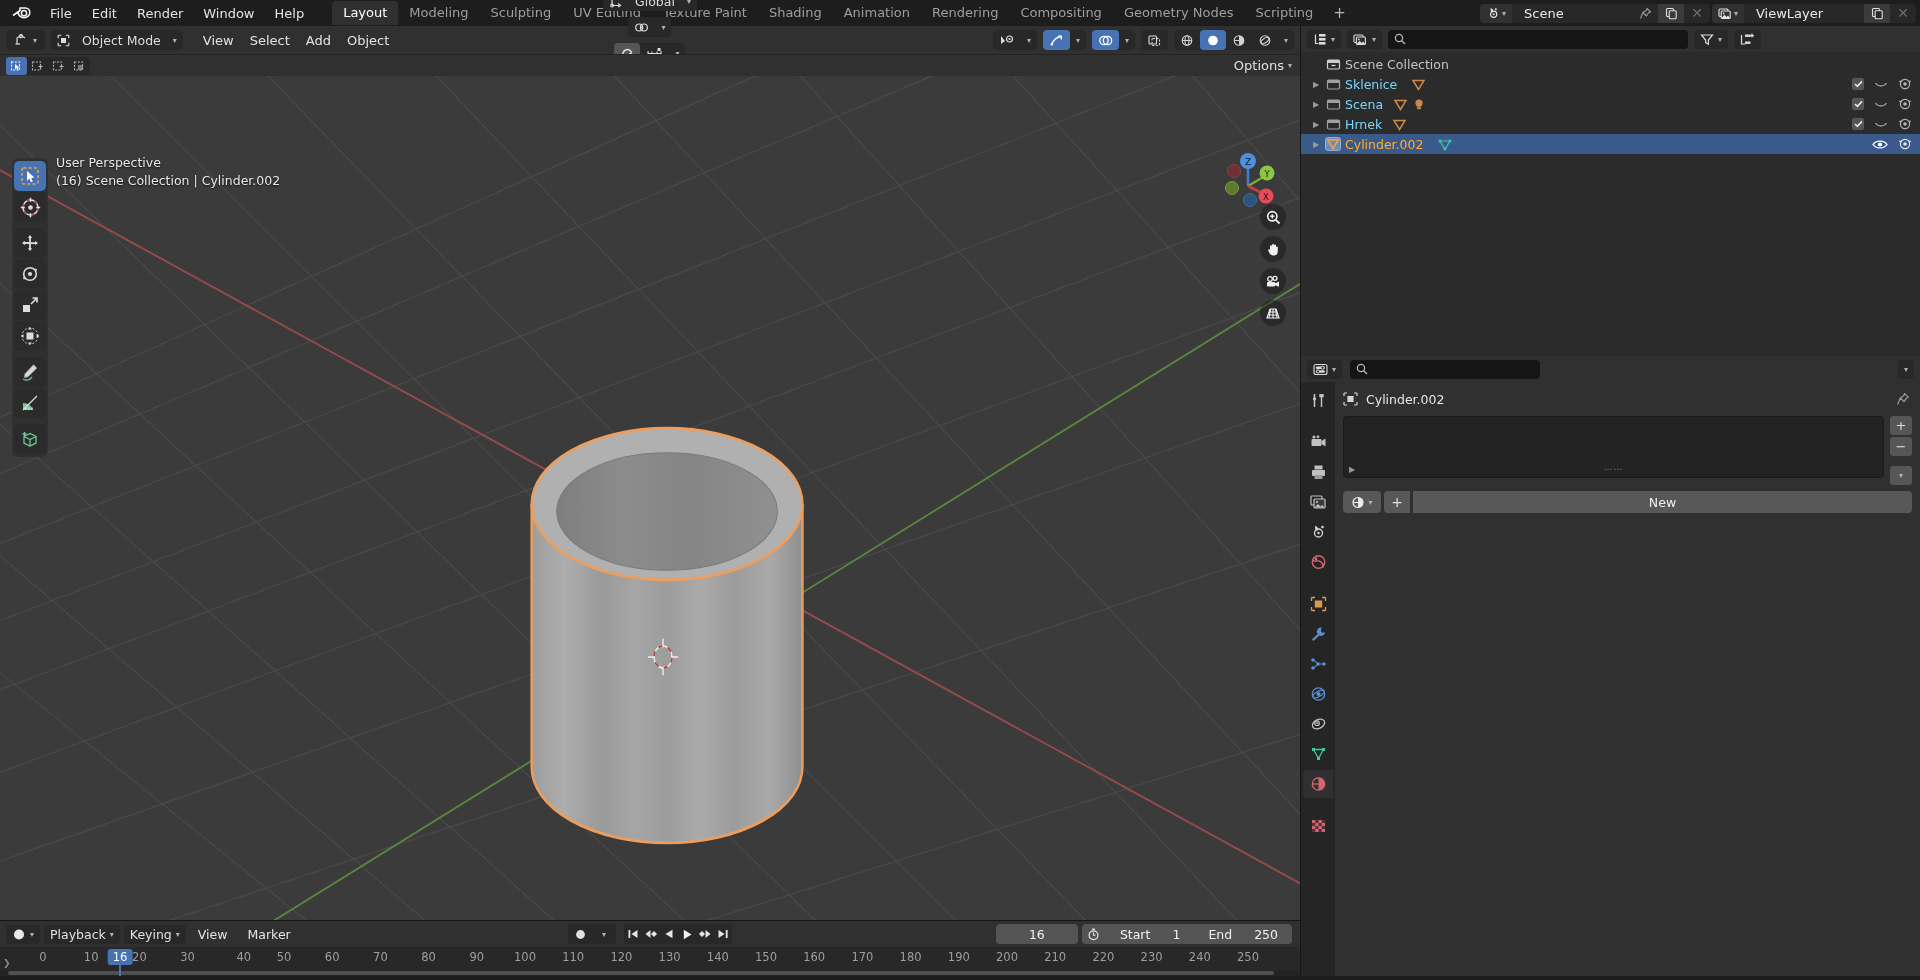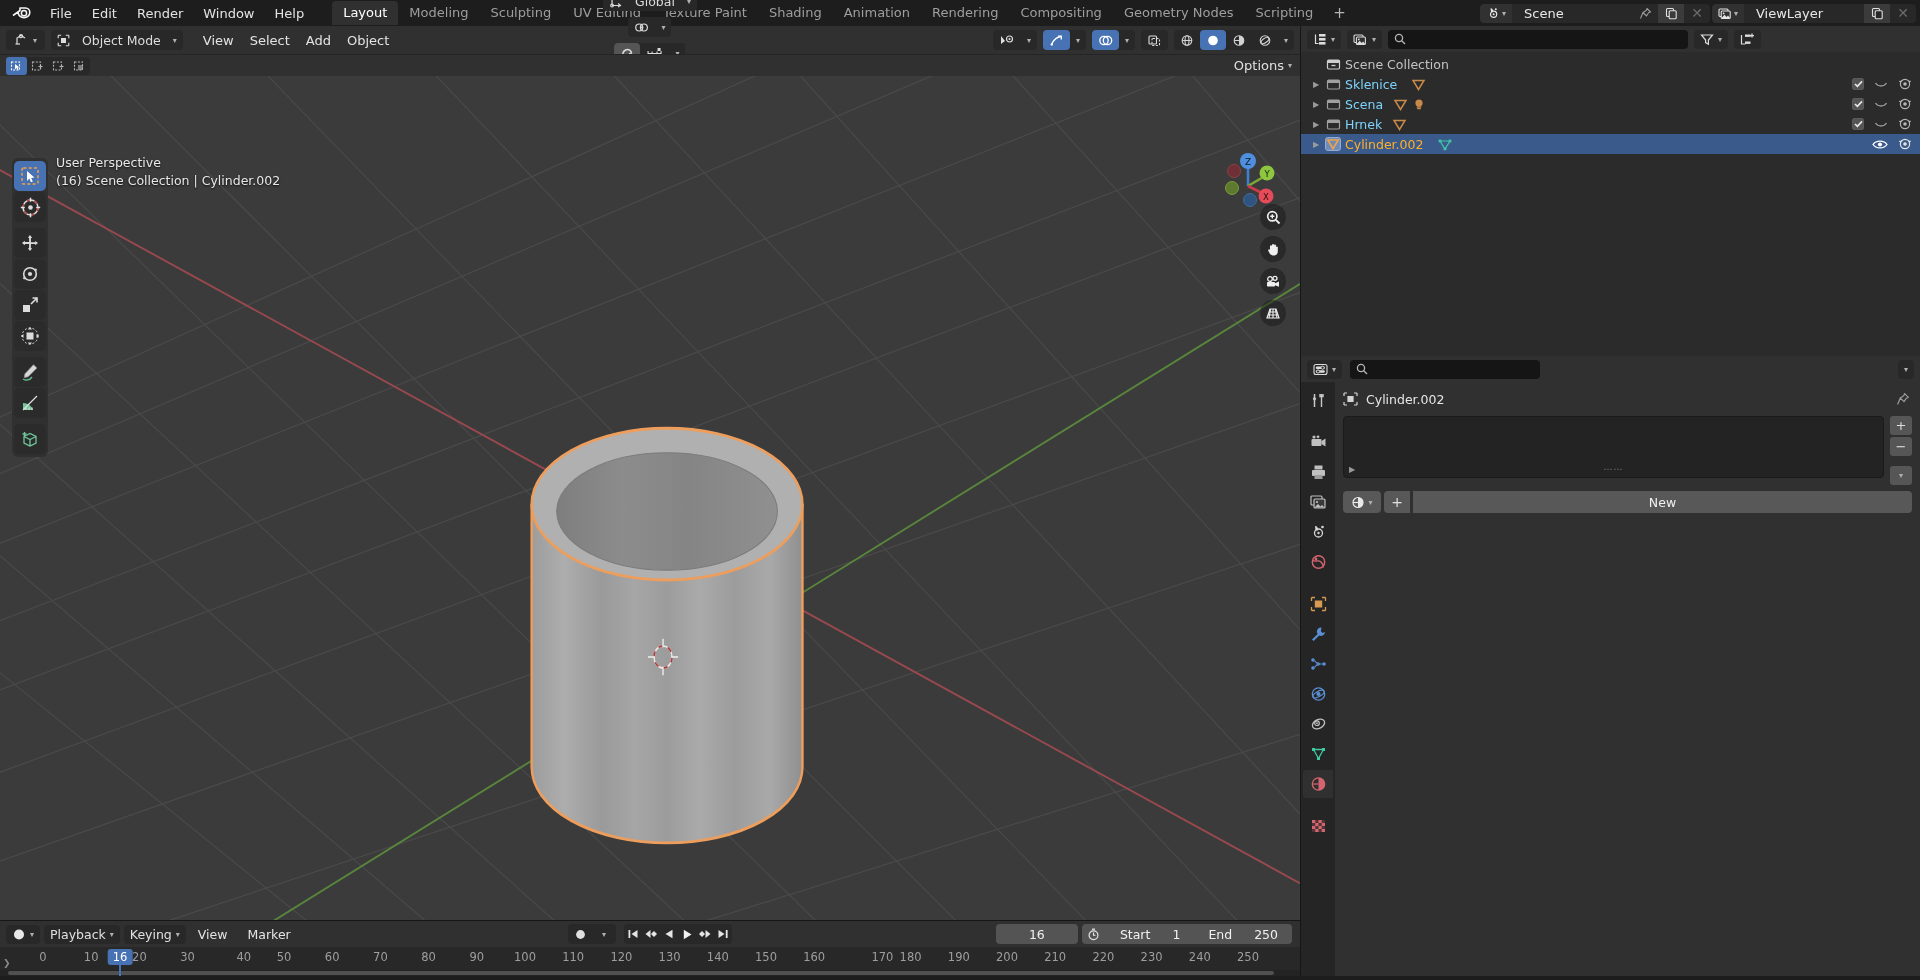--- a/index.html
+++ b/index.html
@@ -701,21 +701,21 @@
             <div class="tick" style="left: 380.4px;">70</div>
             <div class="tick" style="left: 428.6px;">80</div>
             <div class="tick" style="left: 476.8px;">90</div>
             <div class="tick" style="left: 525px; text-align: center;">100</div>
             <div class="tick" style="left: 573.2px;">110</div>
             <div class="tick" style="left: 621.4px;">120</div>
             <div class="tick" style="left: 669.6px;">130</div>
             <div class="tick" style="left: 717.8px;">140</div>
             <div class="tick" style="left: 766px;">150</div>
             <div class="tick" style="left: 814.2px;">160</div>
-            <div class="tick" style="left: 862.4px; margin-left: 20px;">170</div>
+            <div class="tick" style="left: 862.4px;">170</div>
             <div class="tick" style="left: 910.6px;">180</div>
             <div class="tick" style="left: 958.8px;">190</div>
             <div class="tick" style="left: 1007px;">200</div>
             <div class="tick" style="left: 1055.2px;">210</div>
             <div class="tick" style="left: 1103.4px;">220</div>
             <div class="tick" style="left: 1151.6px;">230</div>
             <div class="tick" style="left: 1199.8px;">240</div>
             <div class="tick" style="left: 1248px;">250</div>
             <div class="playhead-lbl" style="left: 120.12px; background: rgb(71, 114, 179);">16</div>
             <div class="playhead-line" style="left: 119.12px; background: rgb(71, 114, 179);"></div>

